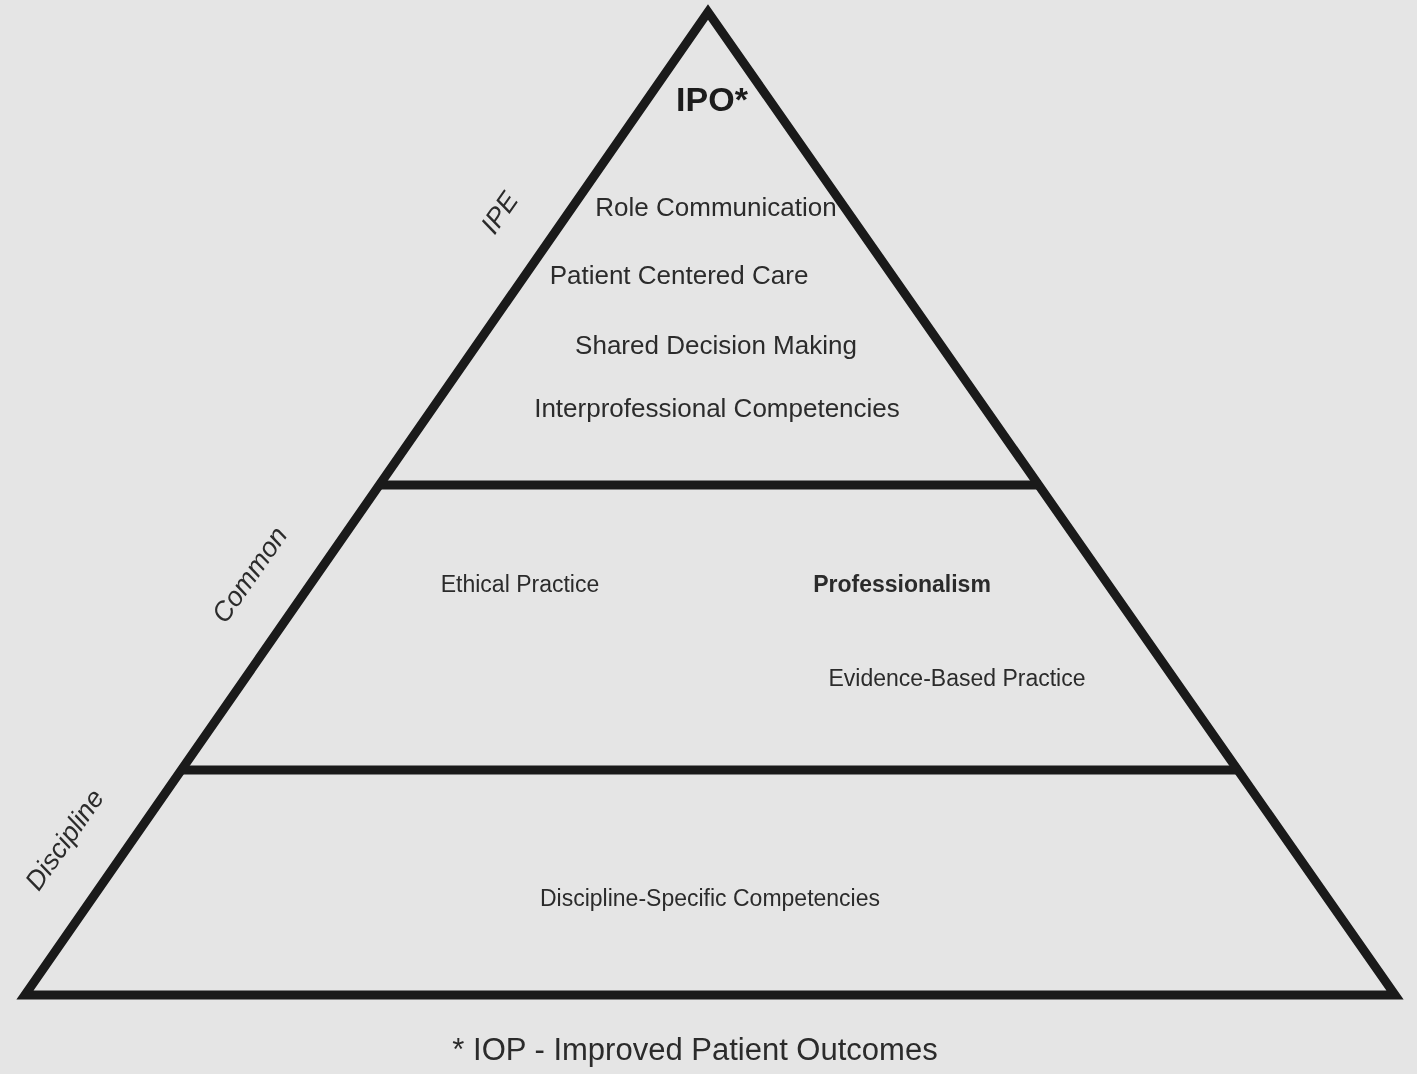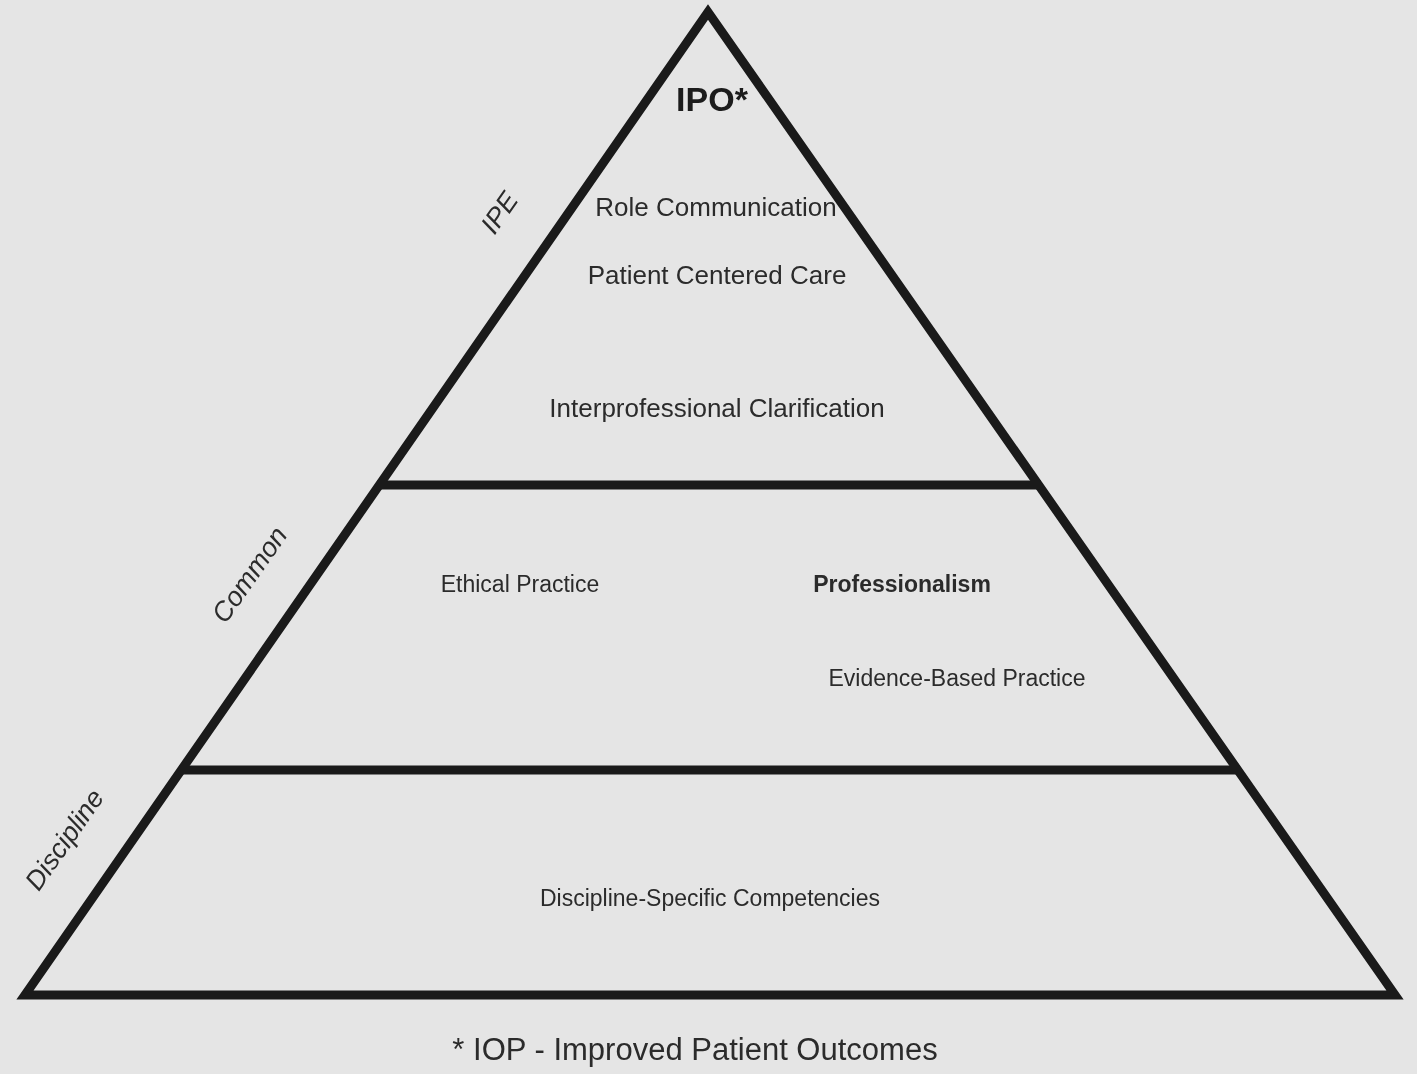--- a/index.html
+++ b/index.html
@@ -58,22 +58,23 @@
 
   <svg class="pyramid-svg" viewBox="0 0 1417 1074">
     <path d="M 708 12 L 25 995 L 1395 995 Z" fill="none" stroke="#1a1a1a" stroke-width="9" stroke-linejoin="miter"></path>
     <line x1="377" y1="485" x2="1041" y2="485" stroke="#1a1a1a" stroke-width="9"></line>
     <line x1="179" y1="770" x2="1240" y2="770" stroke="#1a1a1a" stroke-width="9"></line>
   </svg>
 
   <div class="label apex-label" style="left:712px; top:99px;">IPO*</div>
 
   <div class="label tier1-item" style="left:716px; top:207px;">Role Communication</div>
-  <div class="label tier1-item" style="left:717px; top:275px;text-align:center;">Patient Centered Care</div>
-  <div class="label tier1-item" style="left:717px; top:408px;">Interprofessional Clarification</div>
+  <div class="label tier1-item" style="left:679px; top:275px;text-align:center;">Patient Centered Care</div>
+  <div class="label tier1-item" style="left:716px; top:345px;">Shared Decision Making</div>
+  <div class="label tier1-item" style="left:717px; top:408px;">Interprofessional Competencies</div>
 
   <div class="label tier2-item" style="left:520px; top:584px;">Ethical Practice</div>
   <div class="label tier2-item" style="left:902px; top:584px;font-weight:bold;">Professionalism</div>
   <div class="label tier2-item" style="left:957px; top:678px;text-align:center;">Evidence-Based Practice</div>
 
   <div class="label tier3-item" style="left:710px; top:898px;">Discipline-Specific Competencies</div>
 
   <div class="label side-label" style="left:500px; top:213px;">IPE</div>
   <div class="label side-label" style="left:250px; top:575px;">Common</div>
   <div class="label side-label" style="left:65px; top:840px;">Discipline</div>

